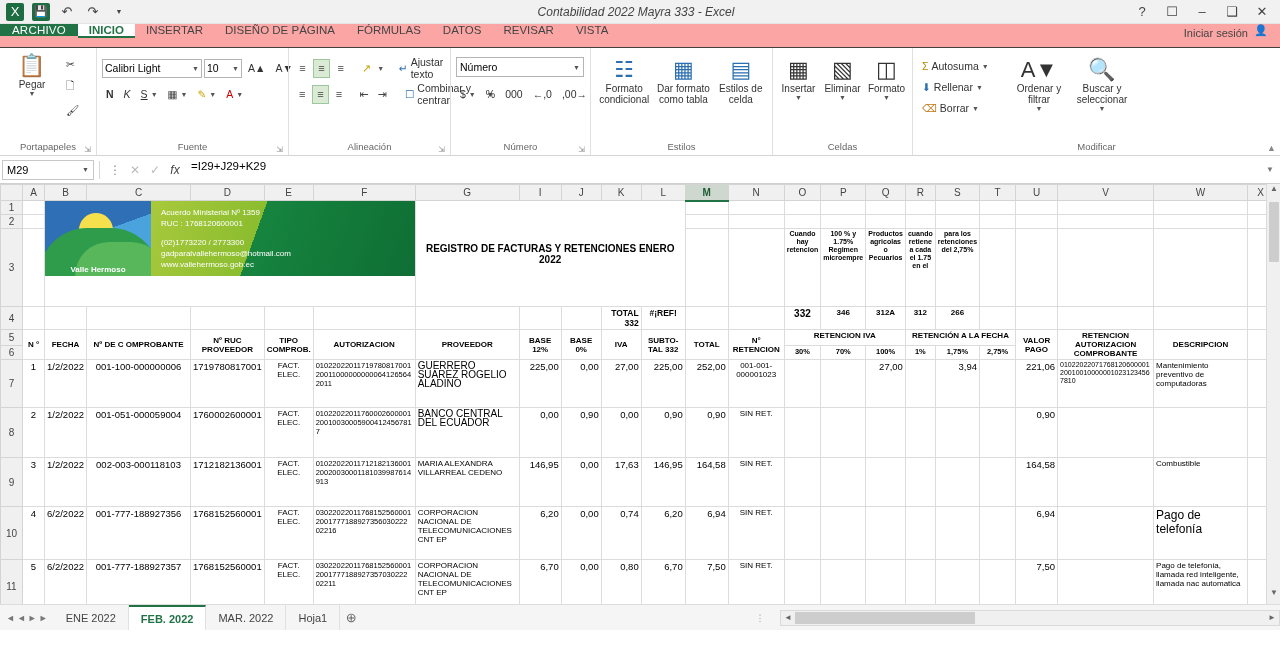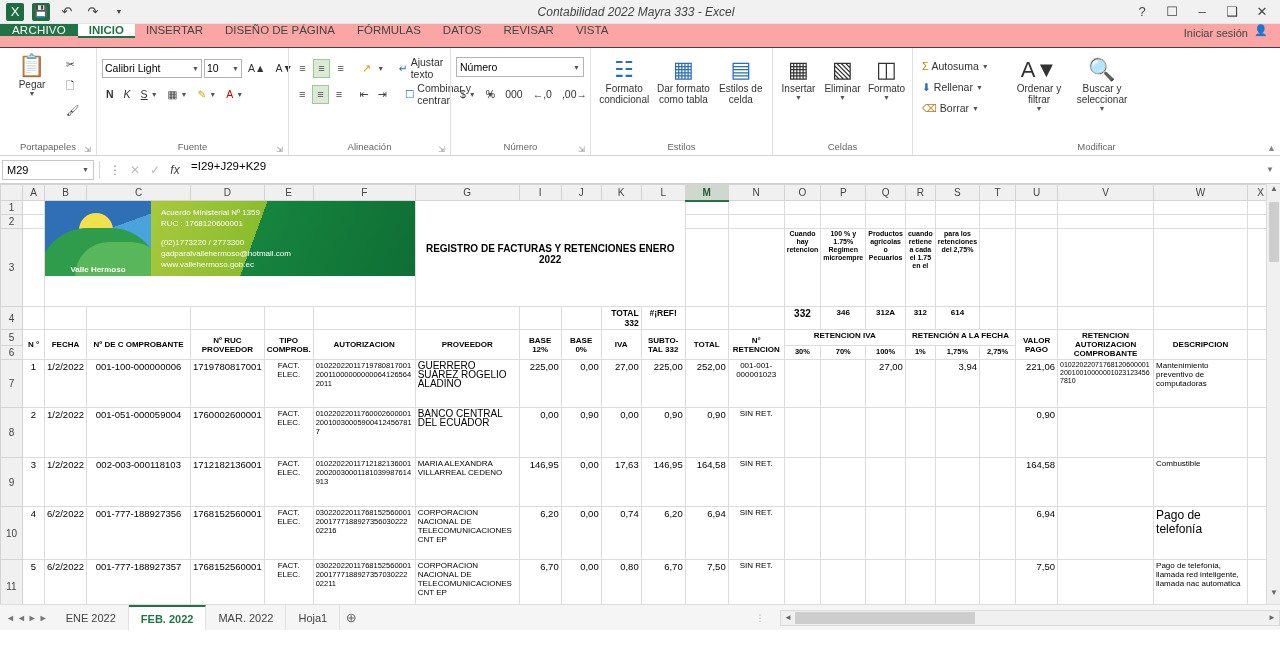--- a/index.html
+++ b/index.html
@@ -522,21 +522,21 @@
       <td class="cell"></td>
       <td class="cell"></td>
       <td class="cell r b" style="font-size:8.5px;">TOTAL 332</td>
       <td class="cell c b" style="font-size:8.5px;">#¡REF!</td>
       <td class="cell"></td>
       <td class="cell"></td>
       <td class="cell c b" style="font-size:10px;">332</td>
       <td class="cell c b" style="font-size:8px;">346</td>
       <td class="cell c b" style="font-size:8px;">312A</td>
       <td class="cell c b" style="font-size:8px;">312</td>
-      <td class="cell c b" style="font-size:8px;">614</td>
+      <td class="cell c b" style="font-size:8px;">266</td>
       <td class="cell"></td>
       <td class="cell"></td>
       <td class="cell"></td>
       <td class="cell"></td>
       <td class="cell"></td>
     </tr>
 
     <tr>
       <td class="rowhead">5</td>
       <td class="cell c b" rowspan="2" style="height:14px;font-size:8px;vertical-align:middle;">N °</td>

